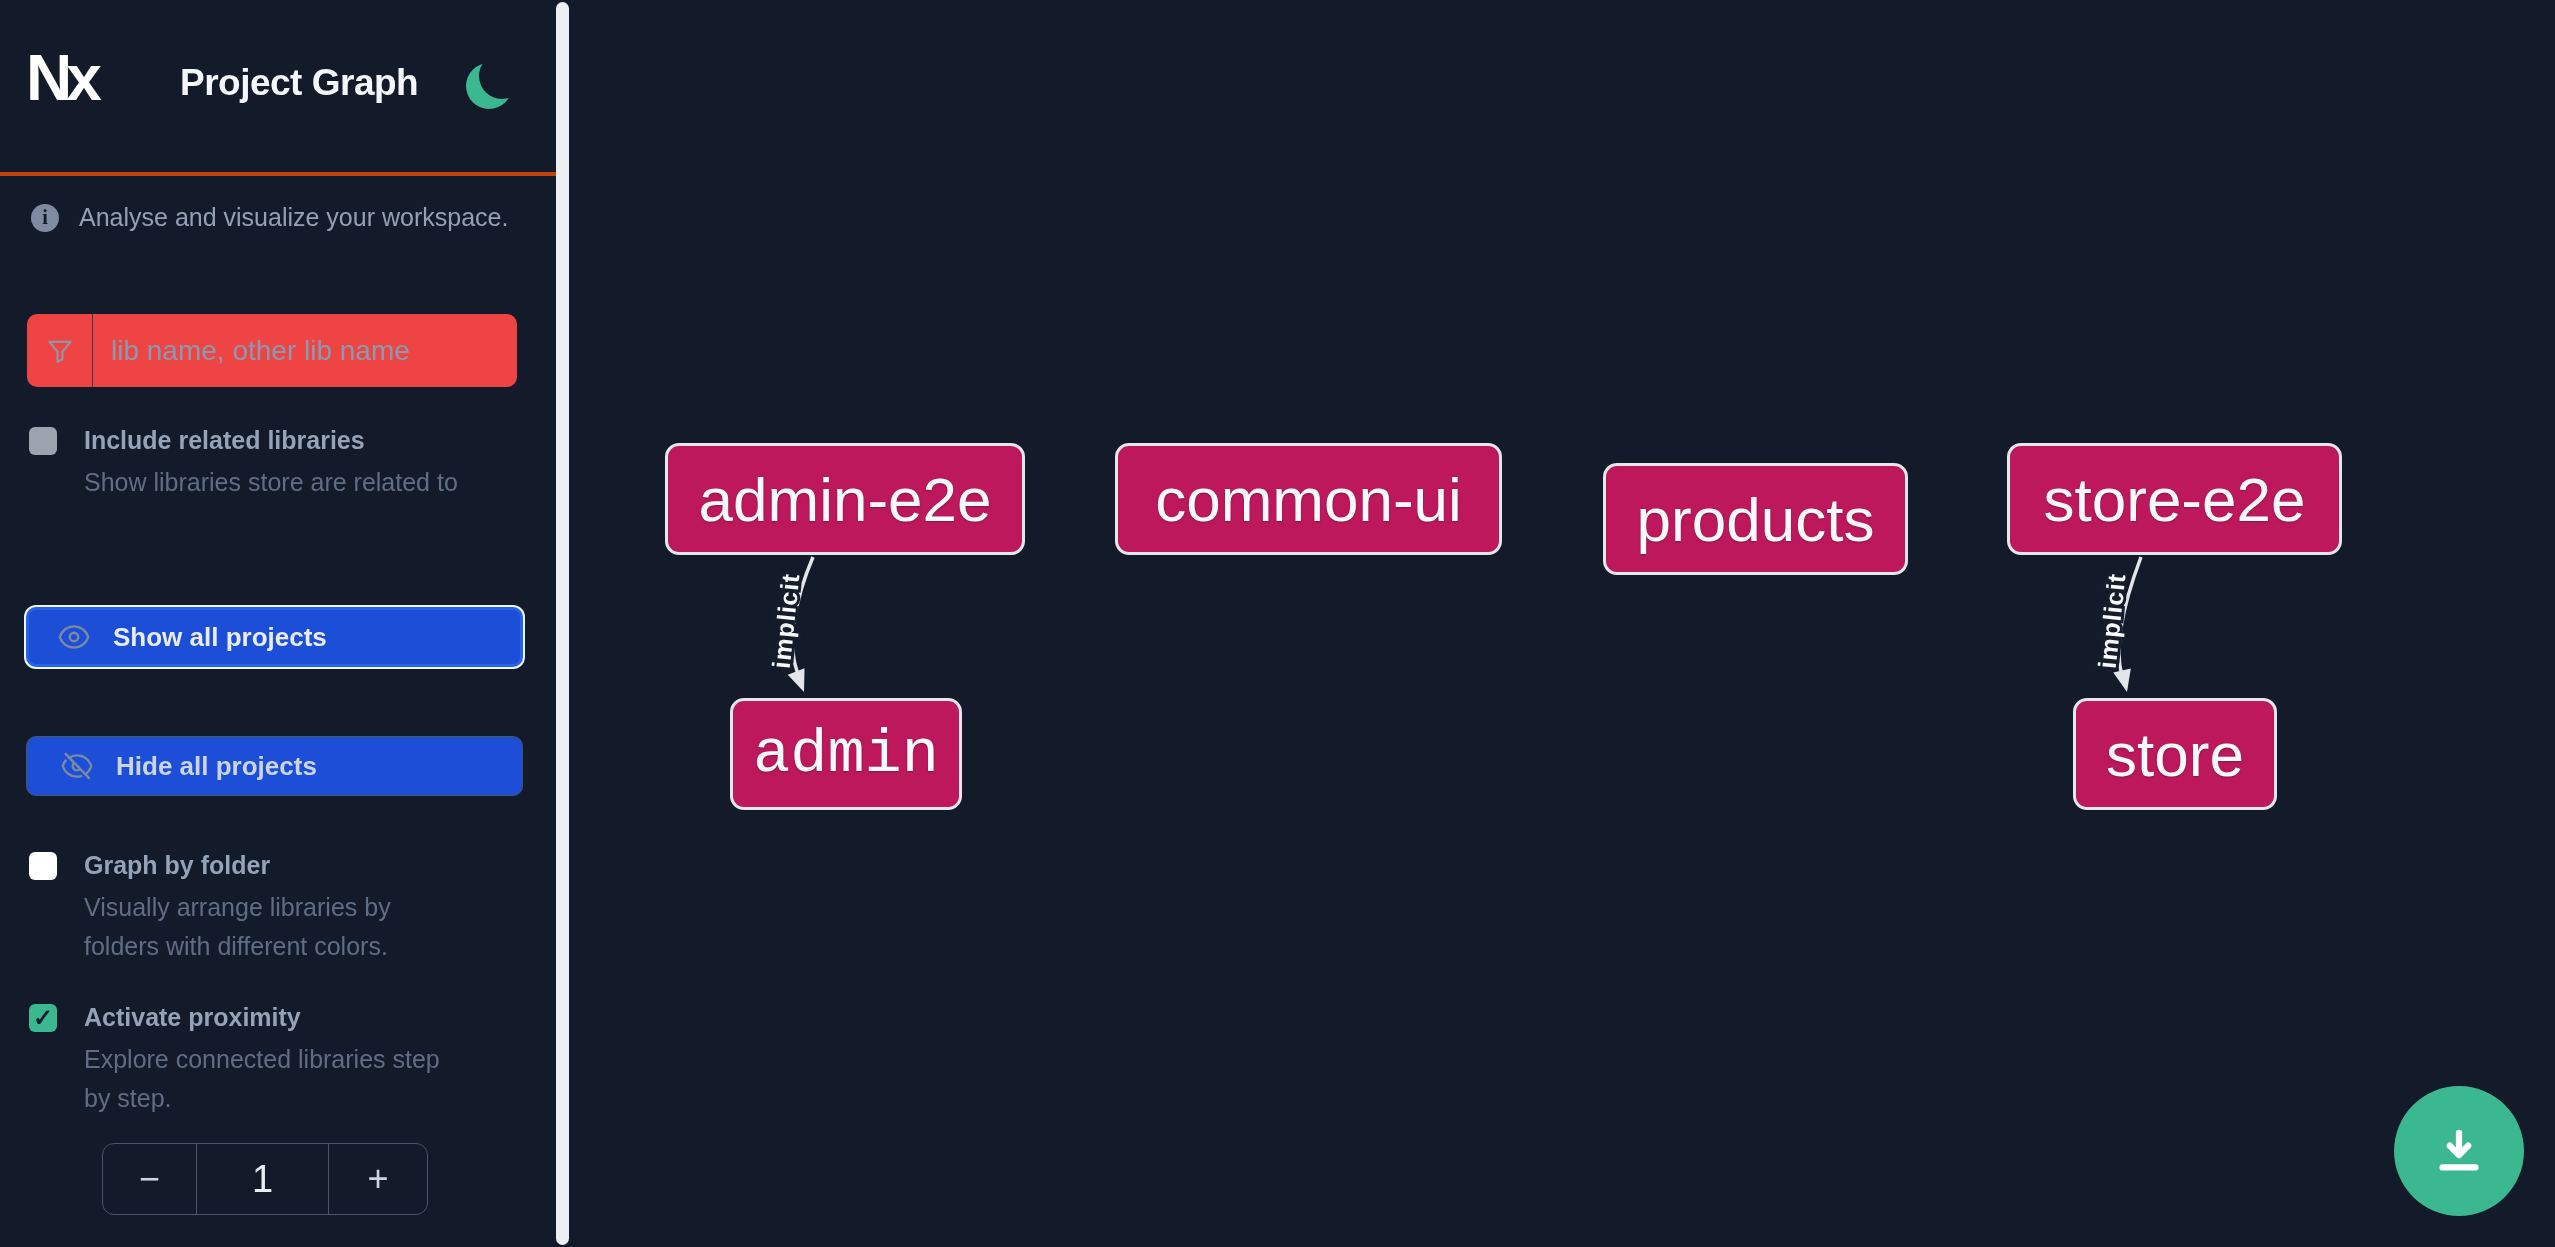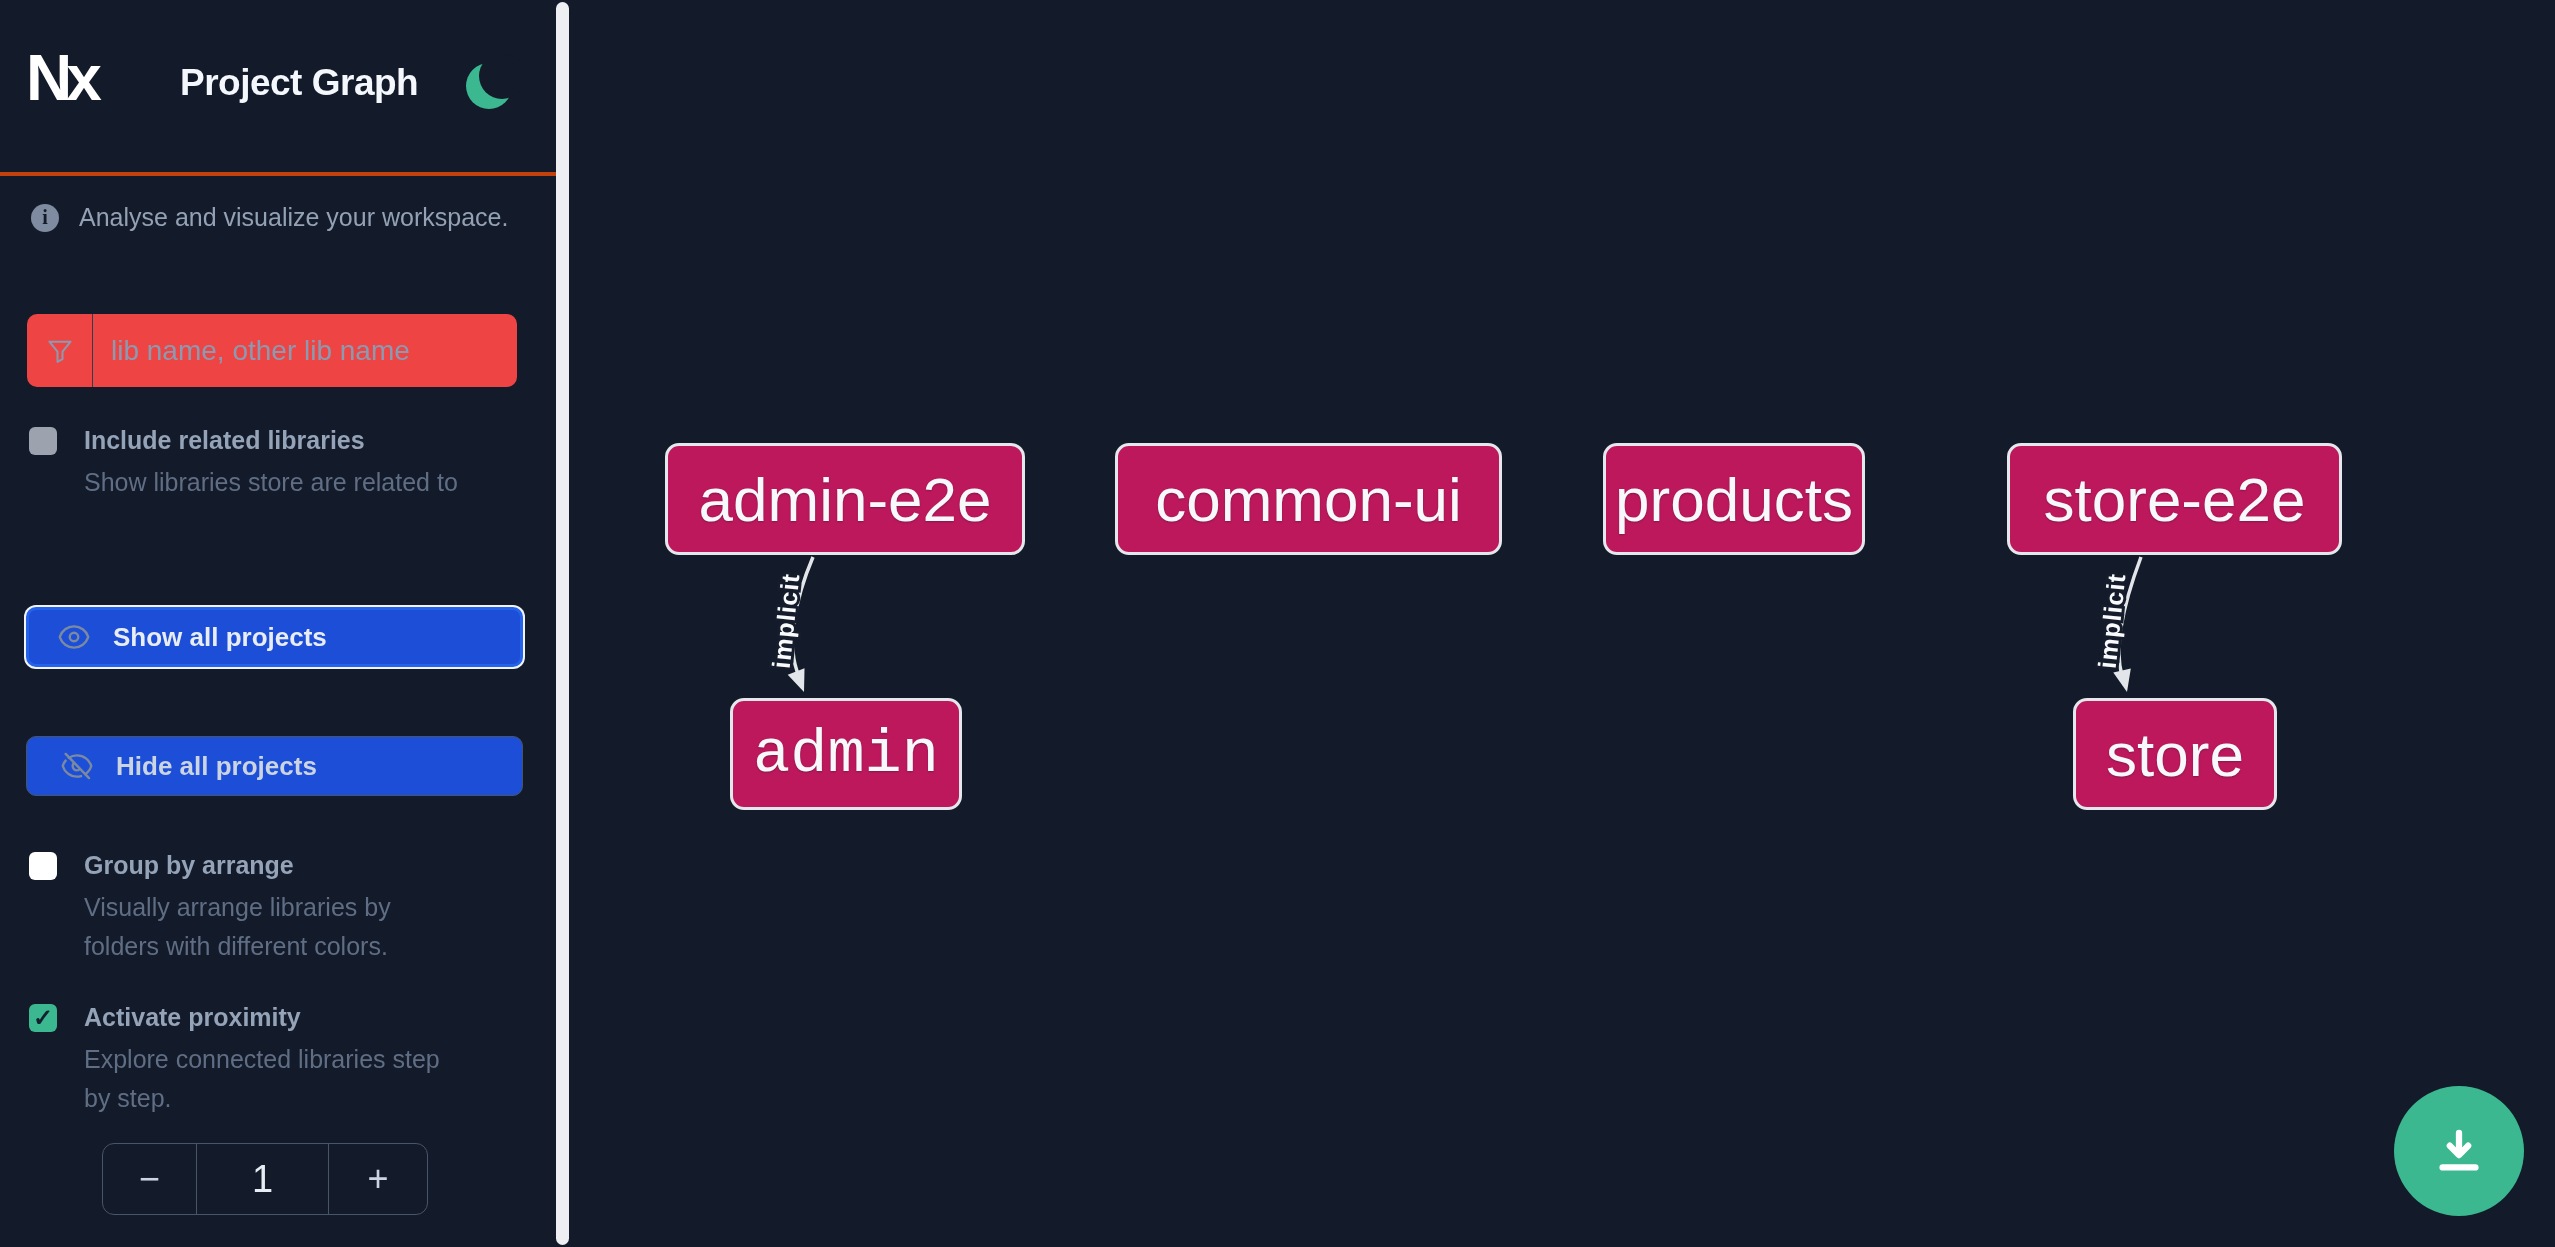--- a/index.html
+++ b/index.html
@@ -72,21 +72,21 @@
       <path d="M 813 557 C 796 597 785 645 799 676" class="edge-path"></path>
       <polygon points="0,0 -9,-22 9,-22" class="edge-arrow" transform="translate(804 692) rotate(-21)"></polygon>
       <text class="edge-label" text-anchor="middle" dominant-baseline="middle" transform="translate(788 621) rotate(-84)">implicit</text>
       <path d="M 2141 557 C 2126 597 2113 645 2122 676" class="edge-path"></path>
       <polygon points="0,0 -9,-22 9,-22" class="edge-arrow" transform="translate(2127 692) rotate(-13)"></polygon>
       <text class="edge-label" text-anchor="middle" dominant-baseline="middle" transform="translate(2114 621) rotate(-84)">implicit</text>
     </svg>
   <div id="nodes-layer">
       <div class="gnode" style="left: 665px; top: 443px; width: 360px; height: 112px;">admin-e2e</div>
       <div class="gnode" style="left: 1115px; top: 443px; width: 387px; height: 112px;">common-ui</div>
-      <div class="gnode" style="left: 1603px; top: 443px; width: 262px; height: 112px;">products</div>
+      <div class="gnode" style="left: 1603px; top: 463px; width: 305px; height: 112px;">products</div>
       <div class="gnode" style="left: 2007px; top: 443px; width: 335px; height: 112px;">store-e2e</div>
       <div class="gnode" style="left: 730px; top: 698px; width: 232px; height: 112px; font-family: Liberation Mono, monospace;">admin</div>
       <div class="gnode" style="left: 2073px; top: 698px; width: 204px; height: 112px;">store</div>
     </div>
 
   <div class="sidebar">
     <div class="sb-header">
       <div class="logo"><span>Nx</span></div>
       <div class="app-title">Project Graph</div>
       <div class="moon" title=""></div>
@@ -129,21 +129,21 @@
         <path d="M3.98 8.22A10.5 10.5 0 001.93 12c1.29 4.34 5.31 7.5 10.07 7.5.99 0 1.95-.14 2.86-.4M6.23 6.23A10.45 10.45 0 0112 4.5c4.76 0 8.77 3.16 10.07 7.5a10.52 10.52 0 01-4.3 5.77"></path>
         <path d="M9.88 9.88a3 3 0 104.24 4.24"></path>
         <path d="M4 3.5l16.5 17"></path>
       </svg>
       <span class="btn-label">Hide all projects</span>
     </button>
 
     <div class="opt-row" style="top:849px">
       <div class="checkbox cb-plain"></div>
       <div class="opt-text">
-        <div class="opt-label">Group by arrange</div>
+        <div class="opt-label">Graph by folder</div>
         <div class="opt-desc">
           <div>Visually arrange libraries by</div>
           <div>folders with different colors.</div>
         </div>
       </div>
     </div>
 
     <div class="opt-row" style="top:1001px">
       <div class="checkbox cb-checked">
           <span class="check">✓</span>

